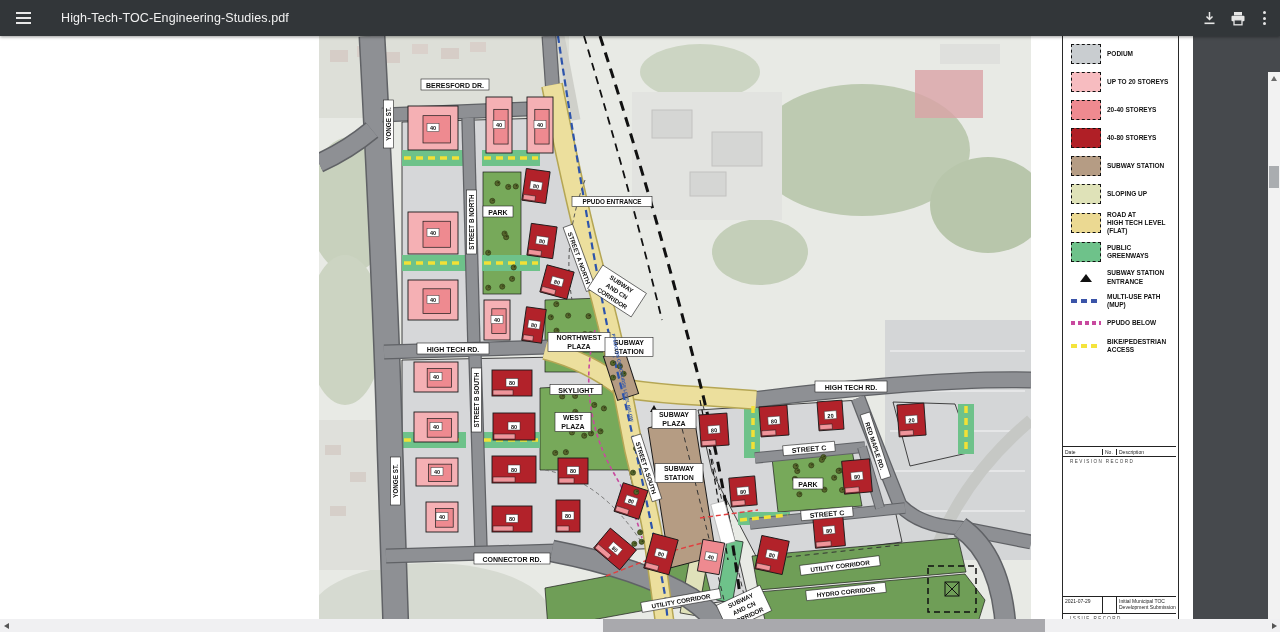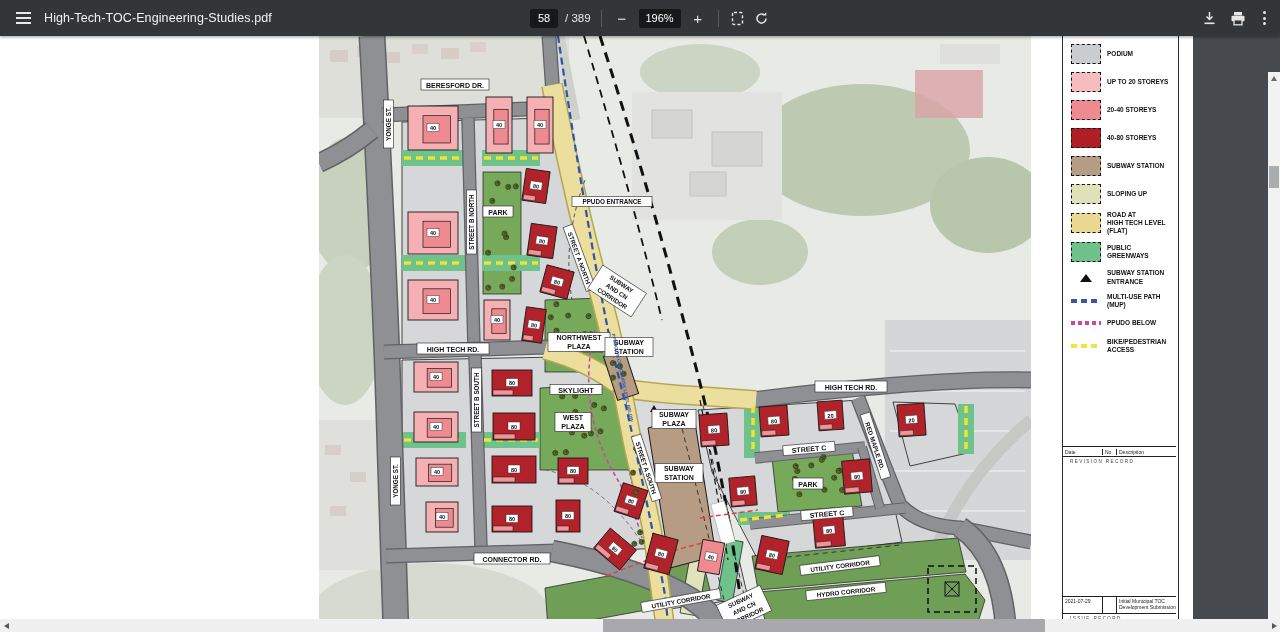--- a/index.html
+++ b/index.html
@@ -5,21 +5,21 @@
   html,body{margin:0;padding:0;background:#fff;font-family:"Liberation Sans",sans-serif;}
   #app{position:relative;width:1280px;height:632px;overflow:hidden;background:#fff;}
 
   
   #toolbar{position:absolute;left:0;top:0;width:1280px;height:36px;background:#323639;
     box-shadow:0 1px 3px rgba(0,0,0,.4);z-index:30;color:#eee;}
   .tb-left{position:absolute;left:0;top:0;height:36px;display:flex;align-items:center;}
   .hamburger{width:34px;height:36px;display:flex;flex-direction:column;justify-content:center;
     align-items:center;gap:3px;cursor:pointer;margin-left:6px;}
   .hamburger span{display:block;width:15px;height:2px;background:#e8e8e8;}
-  .tb-title{font-size:12.5px;color:#f2f2f2;margin-left:4px;letter-spacing:.1px;}
+  .tb-title{font-size:12.5px;color:#f2f2f2;margin-left:21px;letter-spacing:.1px;}
   .tb-center{position:absolute;left:530px;top:0;height:36px;display:flex;align-items:center;gap:7px;}
   .pagebox,.zoombox{background:rgba(0,0,0,.55);border-radius:2px;height:19px;display:flex;
     align-items:center;justify-content:center;color:#fff;font-size:11px;}
   .pagebox{width:28px;}
   .pagebox input{width:26px;background:transparent;border:none;color:#fff;font-size:11px;
     text-align:center;font-family:"Liberation Sans",sans-serif;outline:none;}
   .zoombox{width:42px;}
   .tb-sep{width:1px;height:17px;background:#55595c;margin:0 3px;}
   .tb-btn{color:#e6e6e6;font-size:15px;width:20px;height:24px;display:flex;align-items:center;
     justify-content:center;cursor:pointer;border-radius:2px;}
@@ -88,42 +88,20 @@
 <div id="app">
 
   <div id="toolbar">
     <div class="tb-left">
       <div class="hamburger">
           <span></span>
           <span></span>
           <span></span>
         </div>
       <div class="tb-title">High-Tech-TOC-Engineering-Studies.pdf</div>
-    </div>
-    <div class="tb-center">
-      <div class="pagebox">
-        <input value="58" style="">
-      </div>
-      <div class="pagetotal">/ 389</div>
-      <div class="tb-sep"></div>
-      <div class="tb-btn">−</div>
-      <div class="zoombox">196%</div>
-      <div class="tb-btn">+</div>
-      <div class="tb-sep"></div>
-      <div class="icon16">
-        <svg width="15" height="15" viewBox="0 0 15 15">
-            <rect x="2.5" y="1.5" width="10" height="12" rx="1.5" fill="none" stroke="#e6e6e6" stroke-width="1.4" stroke-dasharray="3 2.2"></rect>
-          </svg>
-      </div>
-      <div class="icon16">
-        <svg width="15" height="15" viewBox="0 0 15 15">
-            <path d="M12 7.5a4.5 4.5 0 1 1-1.8-3.6" fill="none" stroke="#e6e6e6" stroke-width="1.5"></path>
-            <path d="M12.3 1.2v3.4H8.9z" fill="#e6e6e6"></path>
-          </svg>
-      </div>
     </div>
     <div class="tb-right">
       <div class="icon16">
         <svg width="15" height="15" viewBox="0 0 15 15">
             <path d="M7.5 1v7M4.5 5.5L7.5 8.5 10.5 5.5" fill="none" stroke="#e6e6e6" stroke-width="1.5"></path>
             <rect x="2.5" y="11.5" width="10" height="1.6" fill="#e6e6e6"></rect>
           </svg>
       </div>
       <div class="icon16">
         <svg width="16" height="15" viewBox="0 0 16 15">

